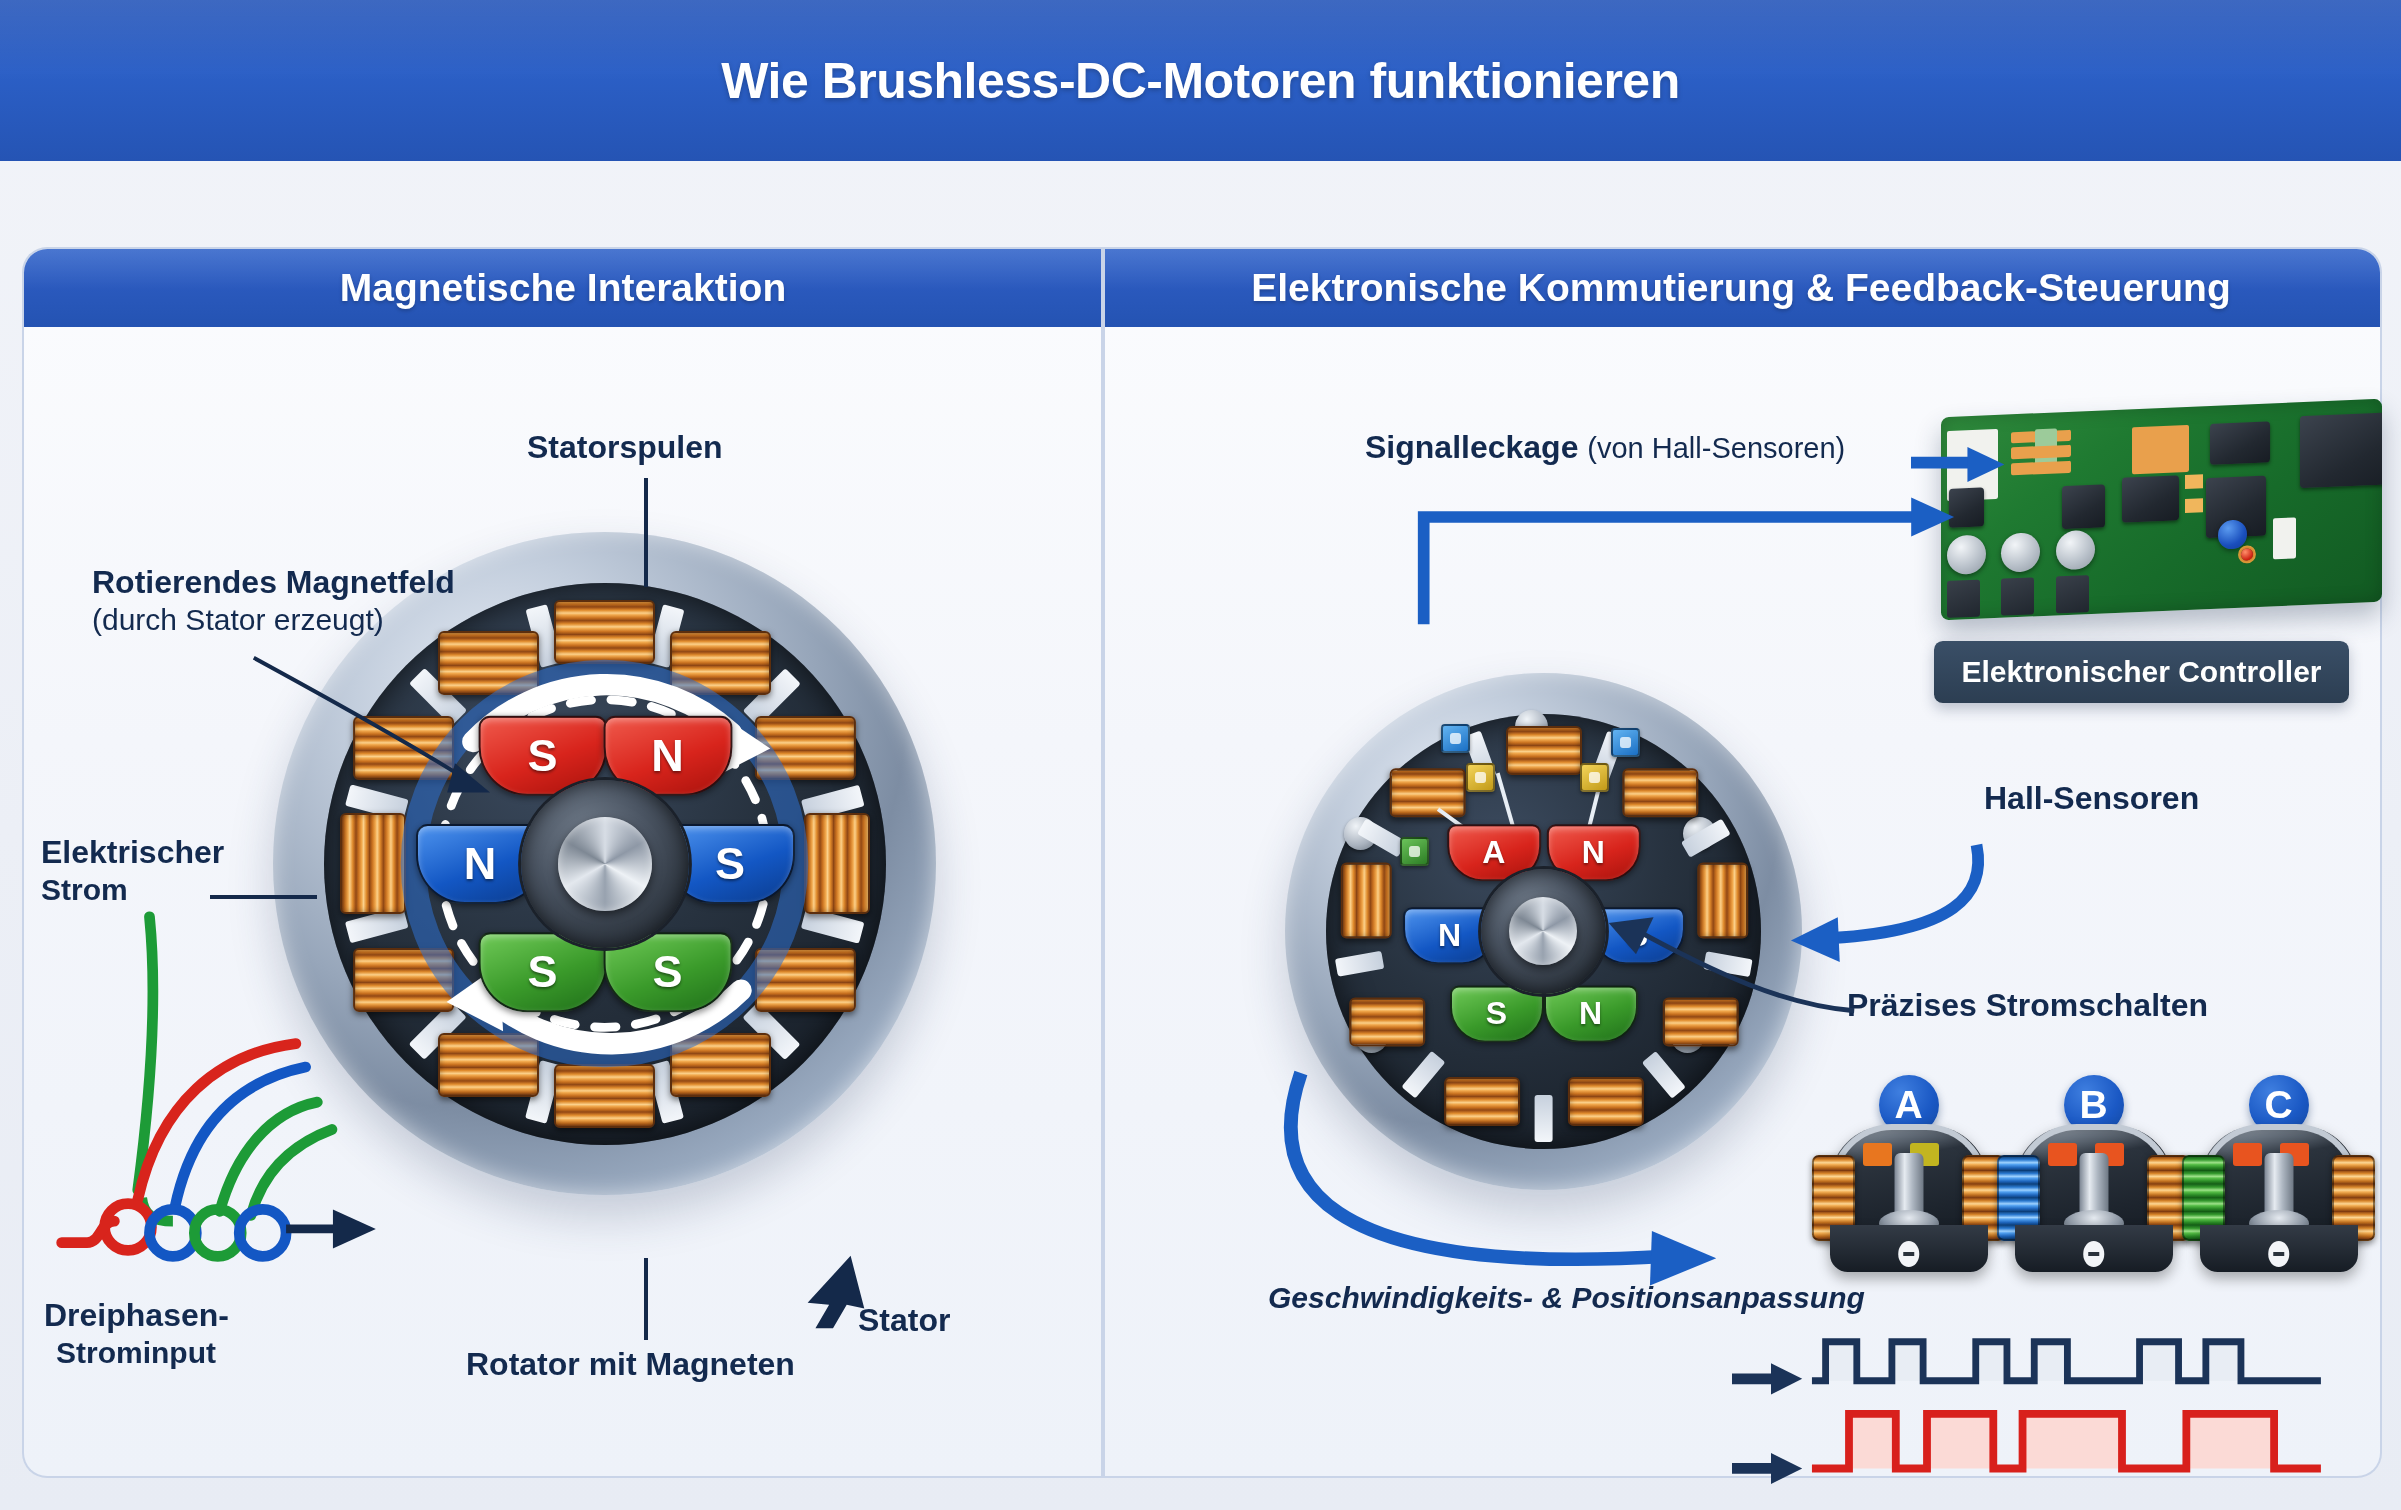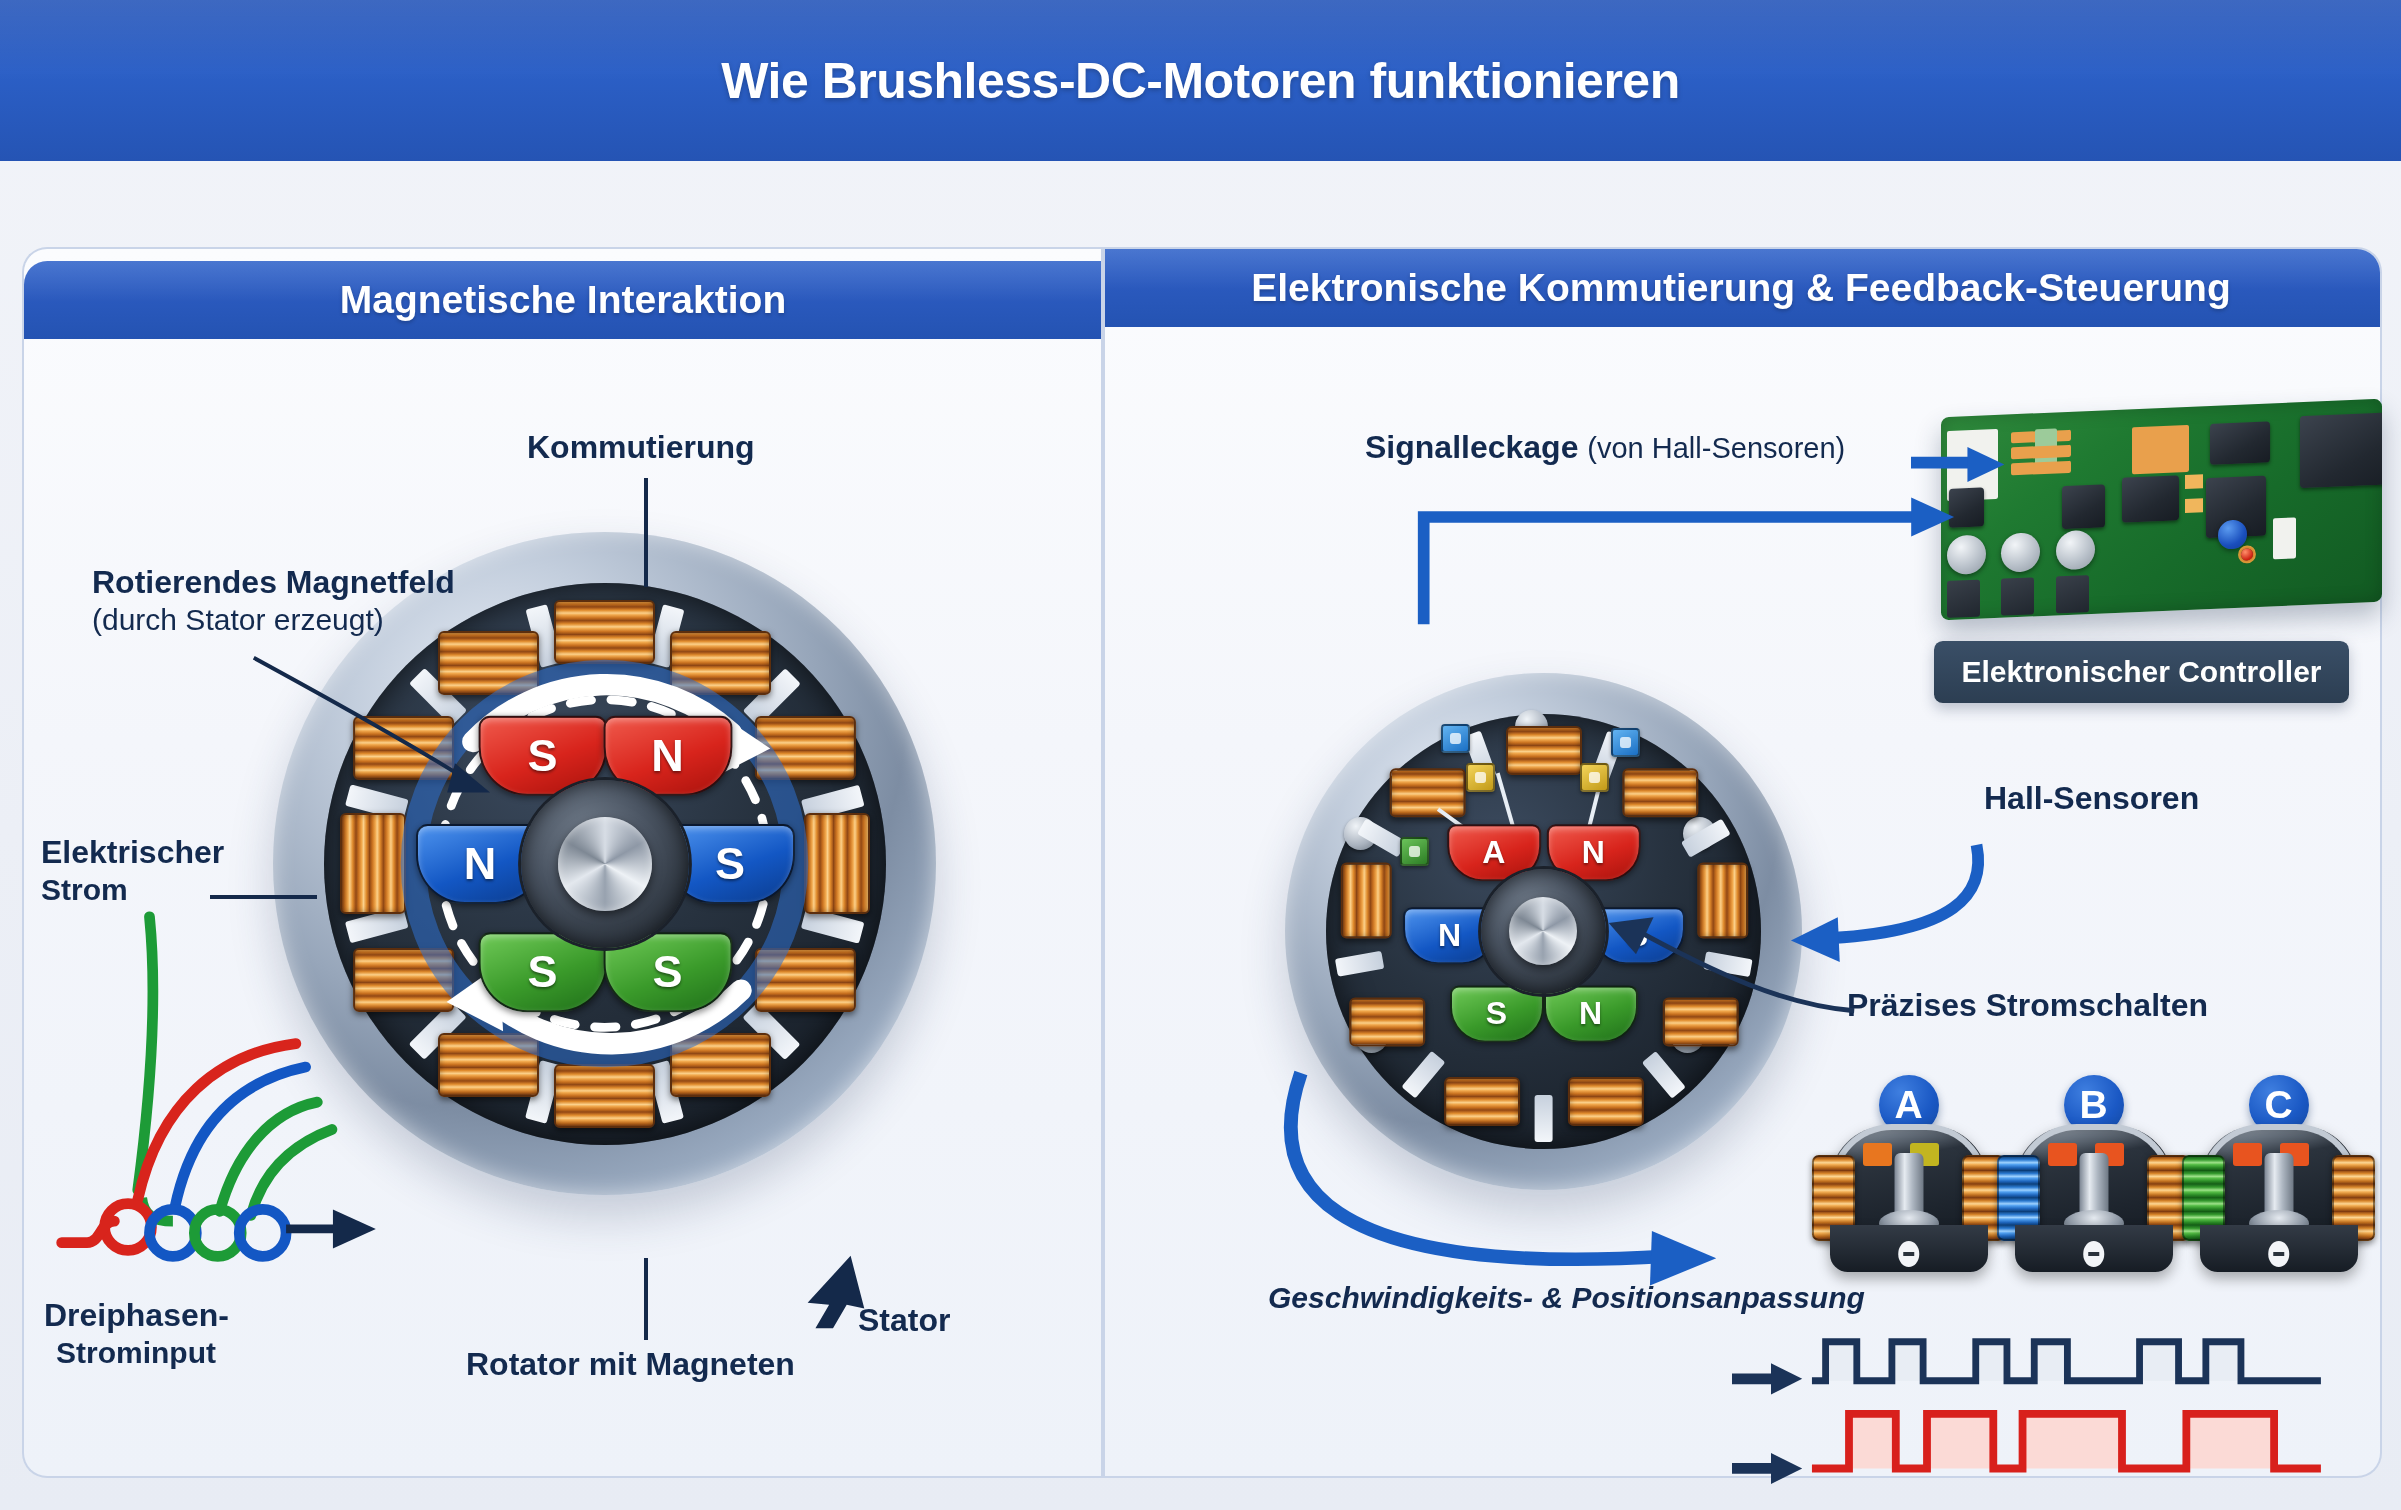--- a/index.html
+++ b/index.html
@@ -40,21 +40,21 @@
     border: 2px solid #c9d4e8;
   }
   #panel-left  { left: 21.5px;   width: 1081px; border-radius: 25px 0 0 25px; border-right: none; }
   #panel-right { left: 1102px; width: 1280px; border-radius: 0 25px 25px 0; border-left: none; }
   .panel-head {
     position: absolute; left:0; top:0; width: 100%; height: 78px;
     background: linear-gradient(180deg,#2f62c9 0%, #2a59bd 50%, #2453b2 100%);
     display:flex; align-items:center; justify-content:center;
     overflow:hidden;
   }
-  #panel-left  .panel-head { border-radius: 23.4px 0 0 0; margin-top: 12px; }
+  #panel-left  .panel-head { border-radius: 23.4px 0 0 0; }
   #panel-right .panel-head { border-radius: 0 23.4px 0 0; }
   .panel-head .ph-shine{
     position:absolute; left:0; top:0; width:100%; height:52%;
     background:linear-gradient(180deg, rgba(255,255,255,.13), rgba(255,255,255,0));
   }
   .panel-head .lbl {
     position:relative;
     color:#fff; font-size: 39px; font-weight:700; white-space: nowrap;
     text-shadow: 0 2px 3.9px rgba(0,0,0,.22);
   }
@@ -312,21 +312,21 @@
     </div>
     <div class="mag" style="width:129px;height:80px;margin:-40px -64px;background:linear-gradient(160deg,#6fc957,#3a9a2a 55%,#20701a);border-radius:11.7px 11.7px 49px 49px;transform:rotate(150deg) translateY(-125px) rotate(-150deg);">
       <span style="font-size:45px;">S</span>
     </div>
 
     <div class="hub" style="left:248px; top:248px; width:168px; height:168px;"></div>
     <div class="shaft" style="left:285px; top:285px; width:94px; height:94px;"></div>
   </div>
 
   <div class="callout" style="left:527px; top:429px;">
-    <span>Kommutierung</span>
+    <span>Statorspulen</span>
   </div>
   <div class="leader" style="left:644px; top:478px; width:3.9px; height:109px;"></div>
 
   <div class="callout" style="left:92px; top:564px;">
     <span>Rotierendes Magnetfeld</span>
     <span class="sub">(durch Stator erzeugt)</span>
   </div>
   <svg style="position:absolute;left:244px;top:644px;" width="293" height="176" viewBox="0 0 300 180">
     <path d="M 10 14 C 120 74 180 108 230 140" fill="none" stroke="#14294a" stroke-width="4"></path>
     <path d="M 216 122 L 252 152 L 208 152 Z" fill="#14294a"></path>

